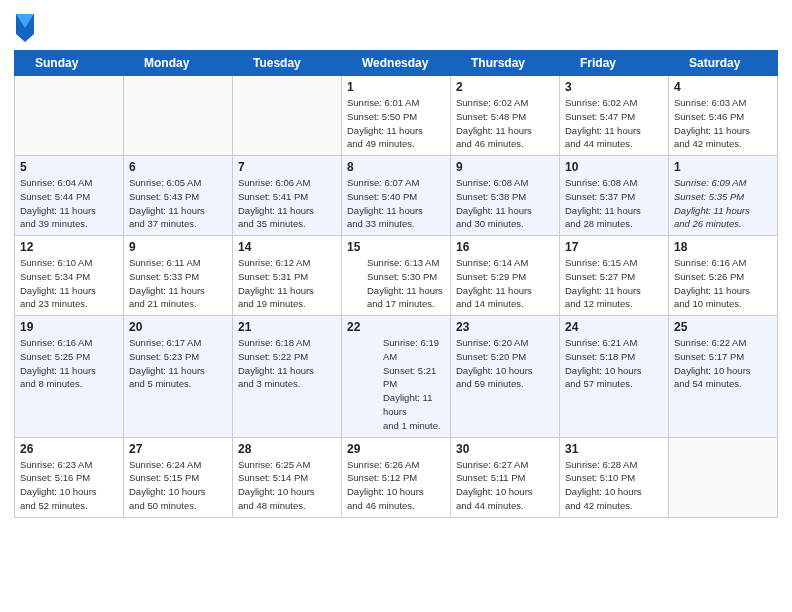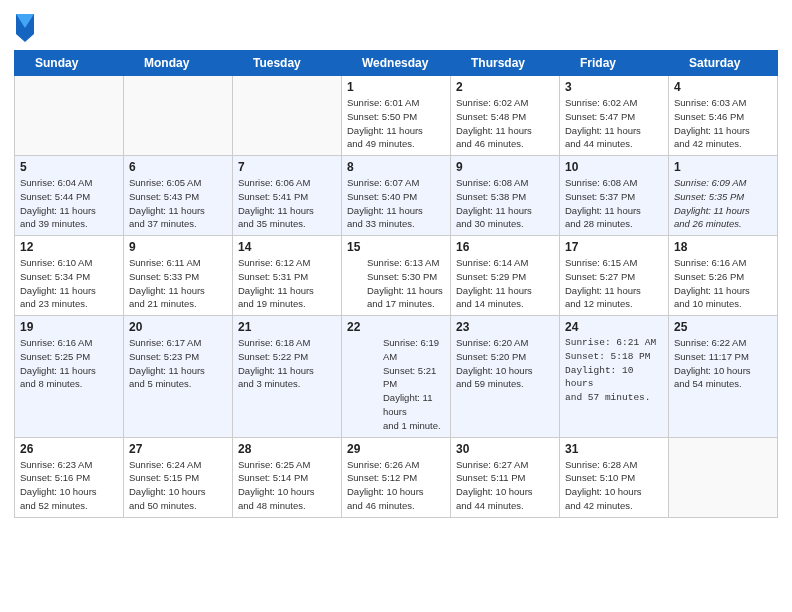--- a/index.html
+++ b/index.html
@@ -296,29 +296,29 @@
           </td>
           <td>
             <div class="day-number">23</div>
             <div class="day-info" style="white-space: pre-line;">Sunrise: 6:20 AM
 Sunset: 5:20 PM
 Daylight: 10 hours
 and 59 minutes.</div>
           </td>
           <td>
             <div class="day-number">24</div>
-            <div class="day-info" style="white-space: pre-line; font-family: Liberation Mono, monospace;">Sunrise: 6:21 AM
+            <div class="day-info" style="white-space: pre-line;">Sunrise: 6:21 AM
 Sunset: 5:18 PM
 Daylight: 10 hours
 and 57 minutes.</div>
           </td>
           <td>
             <div class="day-number">25</div>
             <div class="day-info" style="white-space: pre-line;">Sunrise: 6:22 AM
-Sunset: 11:17 PM
+Sunset: 5:17 PM
 Daylight: 10 hours
 and 54 minutes.</div>
           </td>
         </tr>
         <tr>
           <td>
             <div class="day-number">26</div>
             <div class="day-info" style="white-space: pre-line;">Sunrise: 6:23 AM
 Sunset: 5:16 PM
 Daylight: 10 hours

